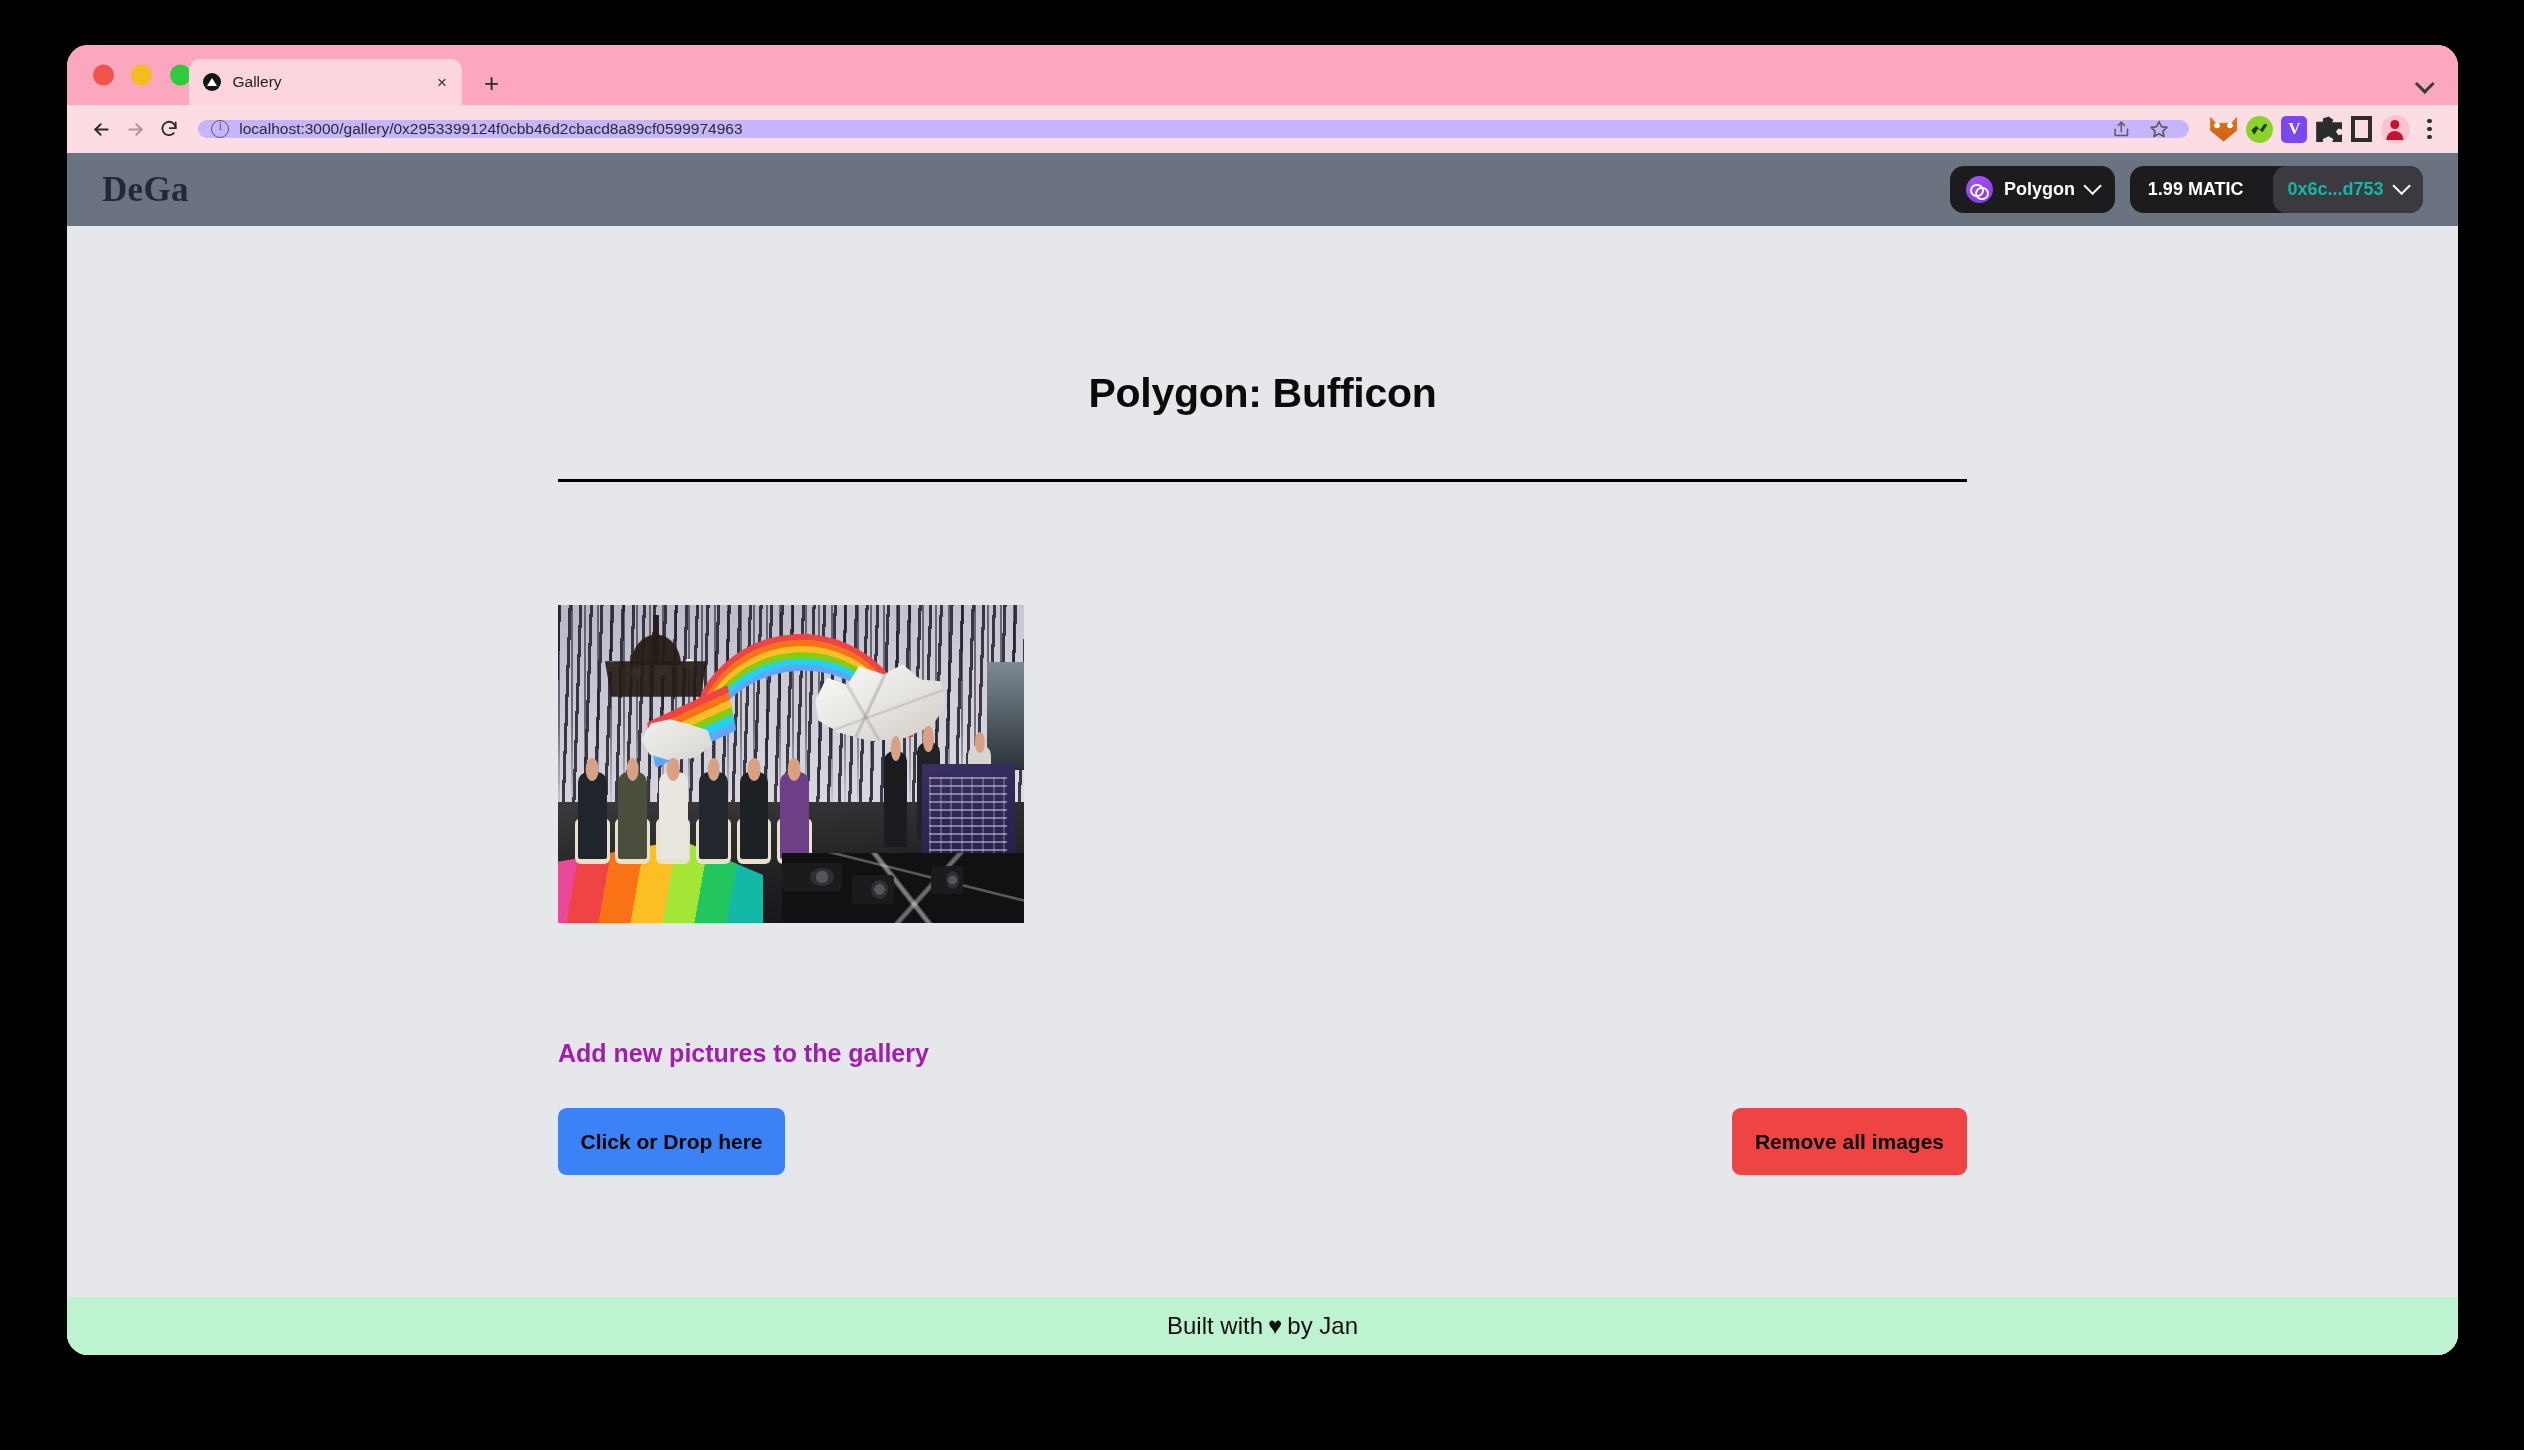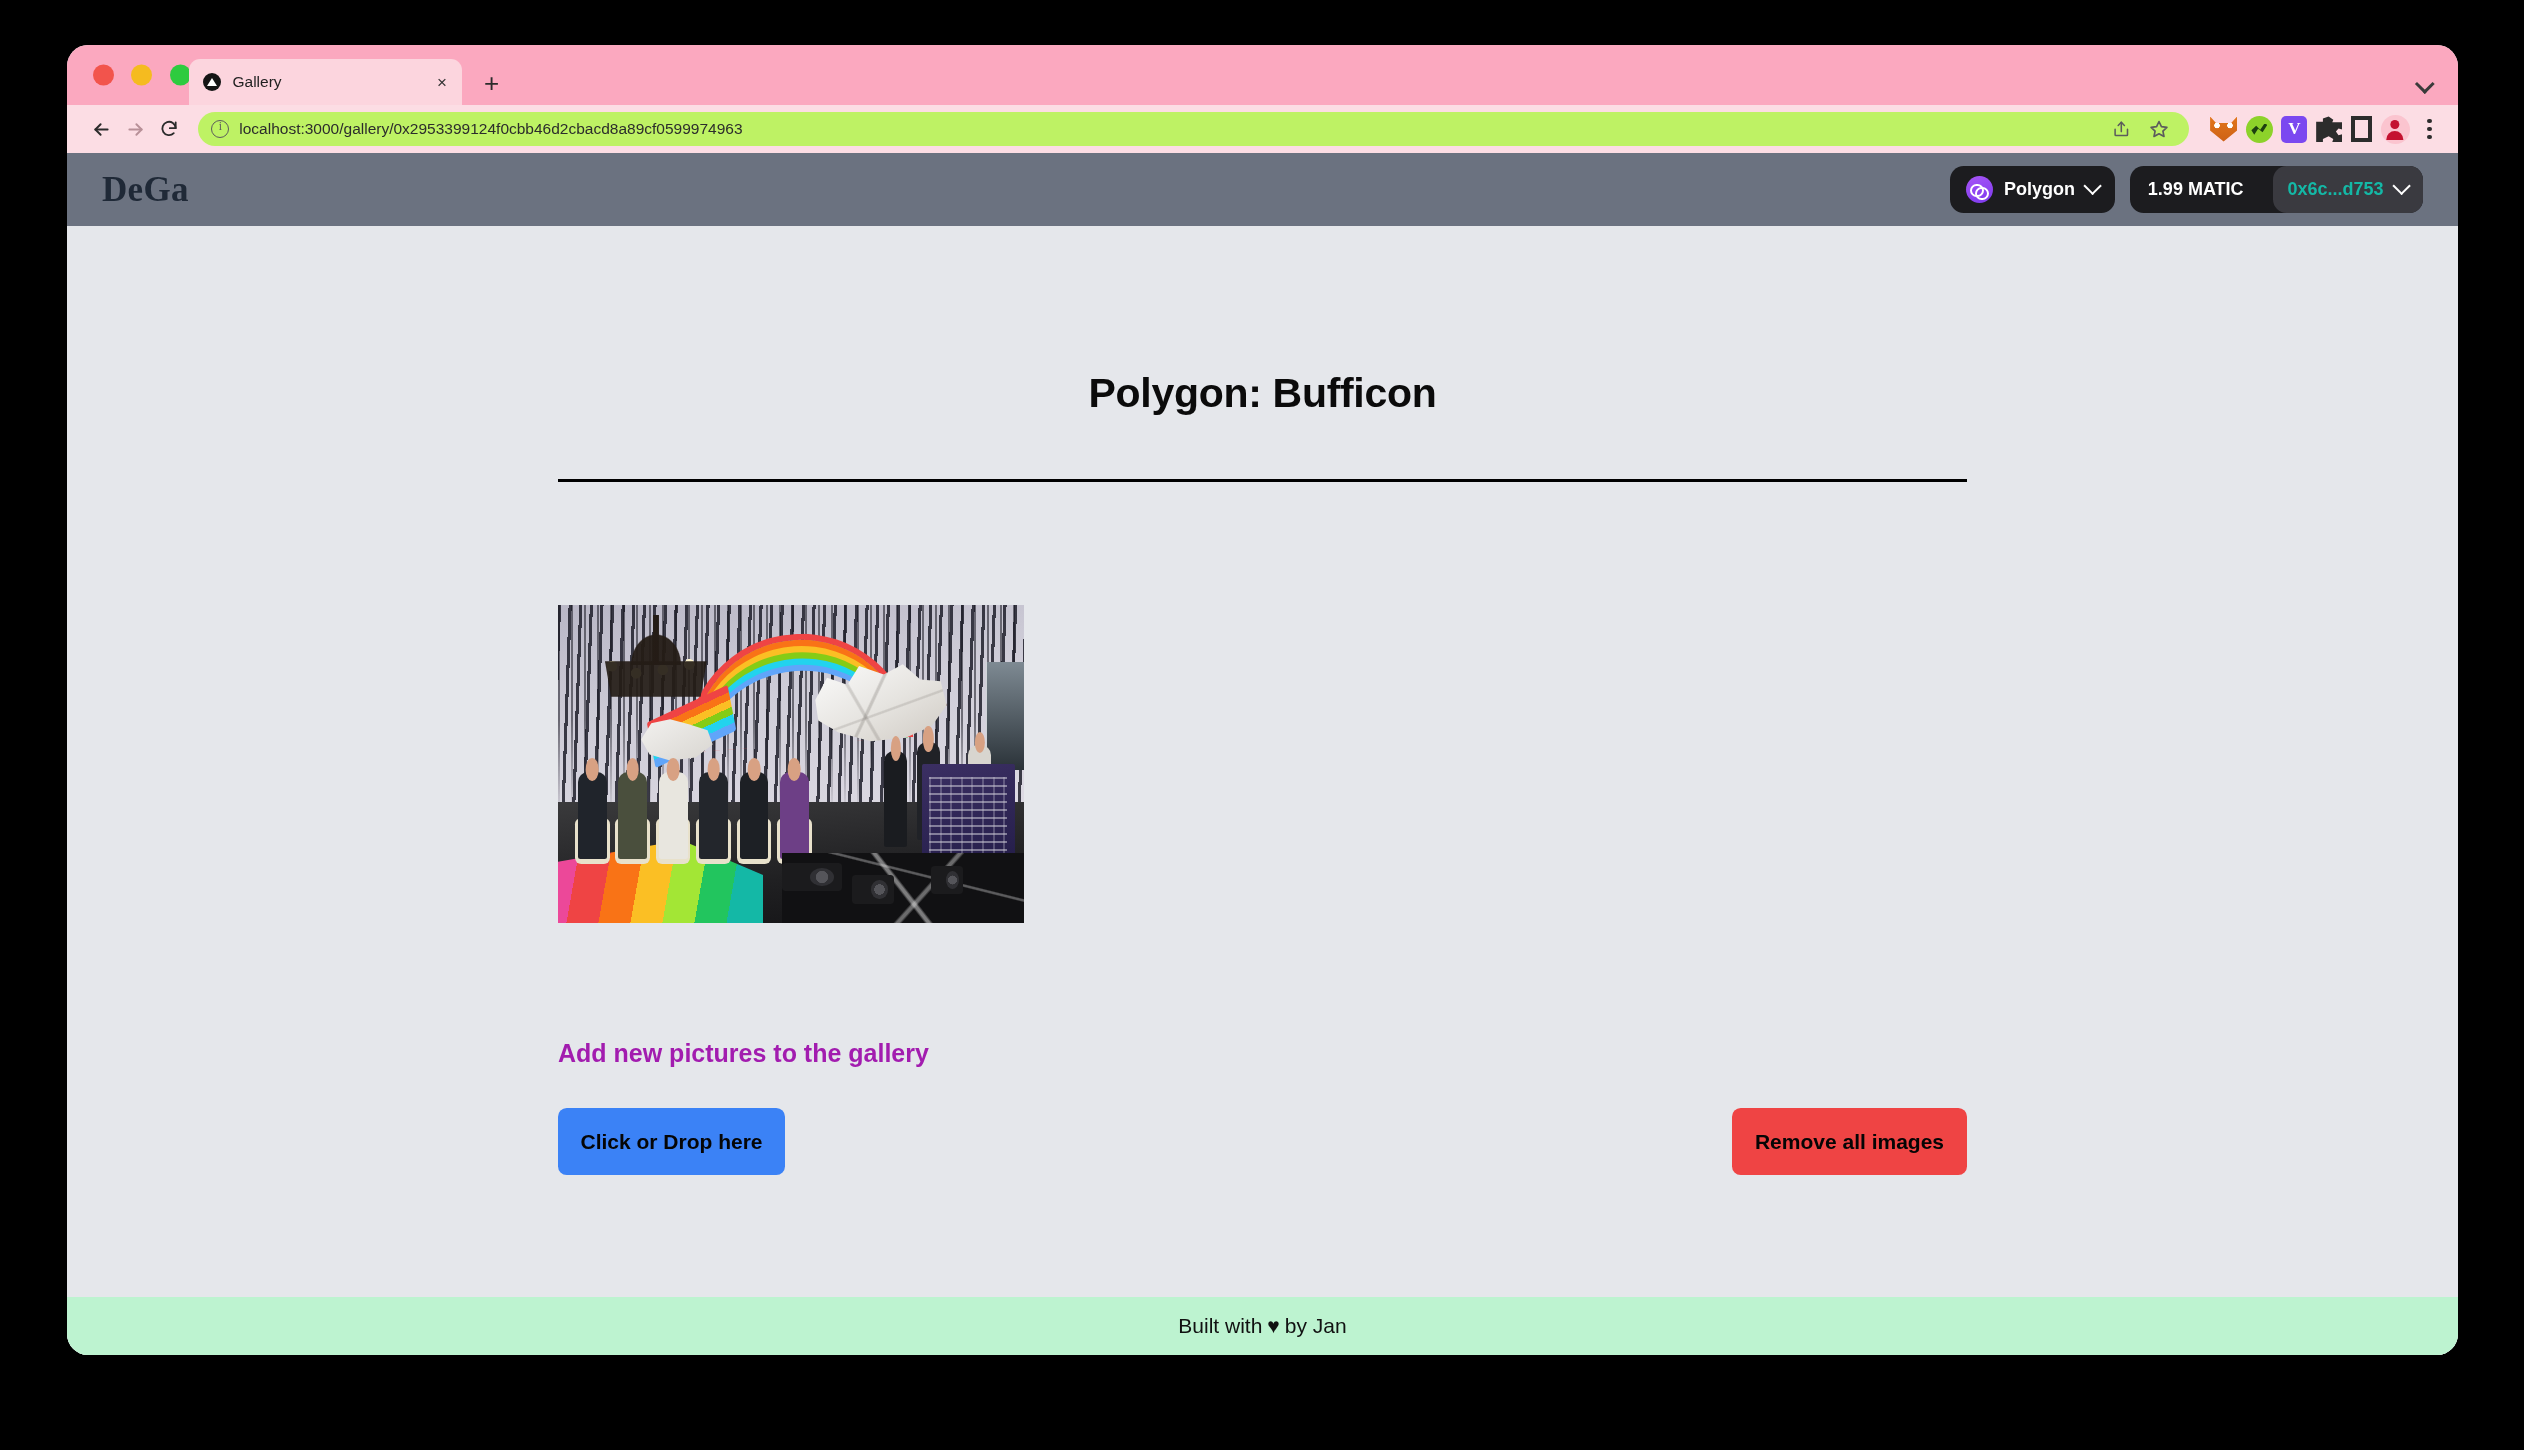--- a/index.html
+++ b/index.html
@@ -138,23 +138,23 @@
     justify-content: center;
     font-size: 21px;
     color: #2b2b2b;
     flex: none;
   }
   .nav-btn.fwd { color: #b89098; }
   .nav-btn svg { display: block; }
 
   .omnibox {
     flex: 1;
-    height: 34px;
+    height: 18px;
     margin: 0 11.2px;
-    background: #bef264;
+    background: #c4b5fd;
     border-radius: 17px;
     display: flex;
     align-items: center;
     padding: 0 13.7px;
     box-sizing: border-box;
     min-width: 0;
   }
   .info-icon {
     width: 16px; height: 16px;
     border: 1.6px solid #5c5c5c;
@@ -660,21 +660,21 @@
 
   
   .app-footer {
     position: absolute;
     left: 0; right: 0; bottom: 0;
     height: 58px;
     background: #bdf3d0;
     display: flex;
     align-items: center;
     justify-content: center;
-    font-size: 21px;
+    font-size: 24px;
     color: #111111;
   }
   .heart { margin: 0 5px; }
 </style>
 </head>
 <body>
 
 <div class="browser-window">
 
   <div class="tabstrip">

